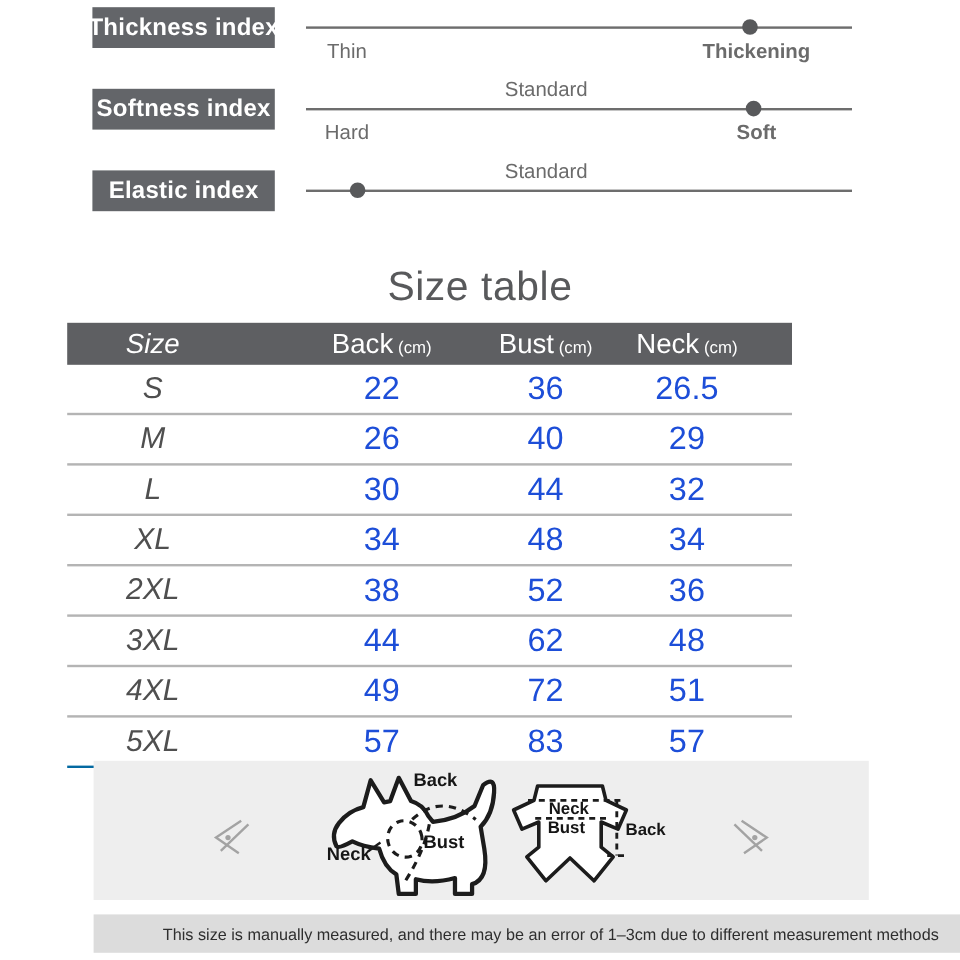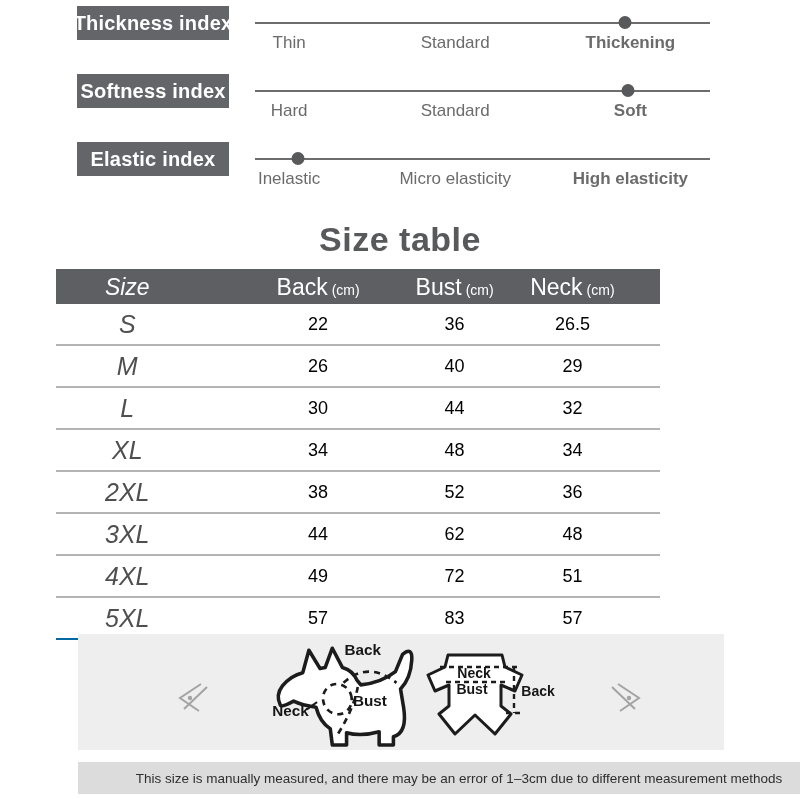--- a/index.html
+++ b/index.html
@@ -11,35 +11,35 @@
   .slider.row1{top:6px;} .slider.row2{top:74px;} .slider.row3{top:142px;}
   .idx-box{position:absolute;left:77px;top:0;width:152px;height:34px;background:#636569;
            color:#ffffff;font-size:20px;font-weight:600;display:flex;align-items:center;
            justify-content:center;white-space:nowrap;letter-spacing:.2px;}
   .track{position:absolute;left:255px;top:16px;width:455px;height:2px;background:#6d6d6d;}
   .track .dot{position:absolute;top:-6px;width:13px;height:13px;border-radius:50%;
               background:#58595b;transform:translateX(-50%);}
   .opts{position:absolute;left:255px;top:27px;width:455px;height:22px;}
   .opt{position:absolute;top:0;transform:translateX(-50%);font-size:17px;color:#6b6b6b;
        white-space:nowrap;}
-  .opt.o1{left:7.5%;} .opt.o2{left:44%;} .opt.o3{left:82.5%;font-weight:bold;}
+  .opt.o1{left:7.5%;} .opt.o2{left:44%;margin-top:32px;} .opt.o3{left:82.5%;font-weight:bold;}
 
   
   .size-title{position:absolute;top:220px;left:0;width:800px;text-align:center;
-              font-size:34px;font-weight:700;color:#58595b;letter-spacing:.5px;}
+              font-size:34px;font-weight:400;color:#58595b;letter-spacing:.5px;}
   .table{position:absolute;left:56px;top:269px;width:604px;}
   .thead{position:relative;height:35px;background:#5e5f62;}
   .trow{position:relative;height:40px;border-bottom:2px solid #b4b4b4;}
   .trow:last-child{border-bottom:2px solid #0369a1;}
   .cell{position:absolute;top:50%;transform:translate(-50%,-50%);white-space:nowrap;}
   .c1{left:11.8%;font-style:italic;} .c2{left:43.4%;} .c3{left:66%;} .c4{left:85.5%;}
   .hlabel{font-size:23px;color:#ffffff;}
   .hunit{font-size:14px;color:#ffffff;margin-left:4px;margin-top:10px;}
   .tsize{font-size:25px;color:#4f4f4f;}
-  .tval{font-size:18px;color:#000000;}
+  .tval{font-size:27px;color:#1d4ed8;}
 
   
   .diagram{position:absolute;left:78px;top:634px;width:646px;height:116px;background:#eeeeee;}
   .nav{position:absolute;width:36px;height:36px;top:44px;cursor:pointer;}
   .nav.prev{left:96px;} .nav.next{left:531px;}
   .dogsvg{position:absolute;left:186px;top:2px;}
   .shirtsvg{position:absolute;left:348px;top:10px;}
   .diag-label{font-size:15px;font-weight:600;fill:#161616;}
 
   
@@ -73,25 +73,20 @@
       <span class="opt o1">Hard</span>
       <span class="opt o2">Standard</span>
       <span class="opt o3">Soft</span>
     </div>
   </div>
 
   <div class="slider row3">
     <div class="idx-box">Elastic index</div>
     <div class="track">
       <div class="dot" style="left: 9.5%;"></div>
-    </div>
-    <div class="opts">
-      <span class="opt o1">Inelastic</span>
-      <span class="opt o2">Micro elasticity</span>
-      <span class="opt o3">High elasticity</span>
     </div>
   </div>
 
   <div class="size-title">Size table</div>
 
   <div class="table">
     <div class="thead">
       <span class="cell c1"><span class="hlabel">Size</span></span>
       <span class="cell c2"><span class="hlabel">Back</span><span class="hunit">(cm)</span></span>
       <span class="cell c3"><span class="hlabel">Bust</span><span class="hunit">(cm)</span></span>

